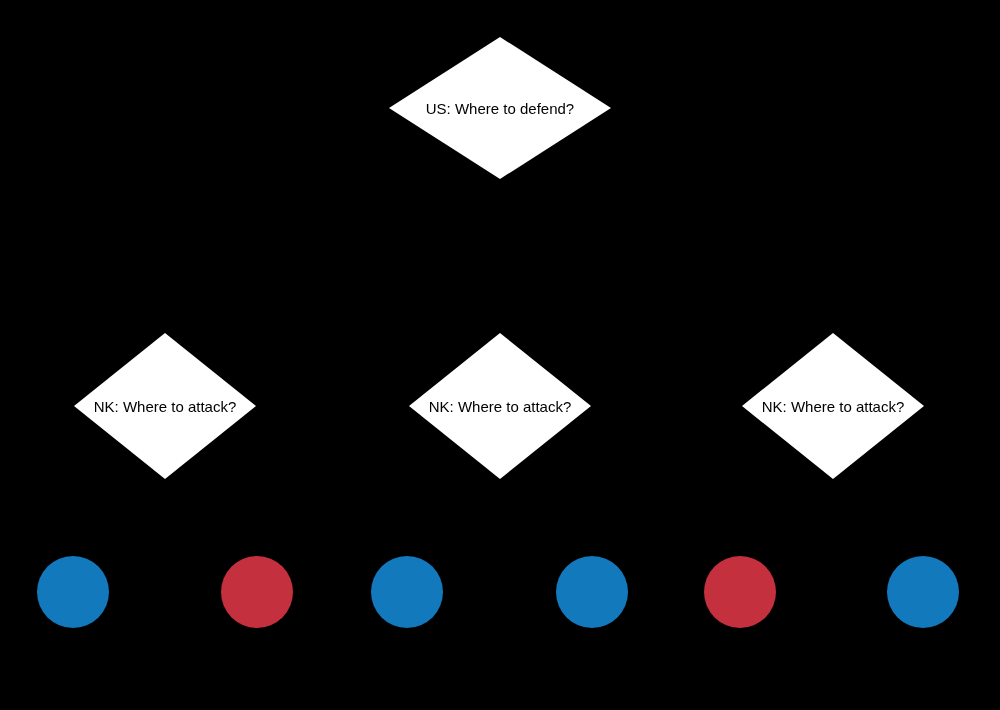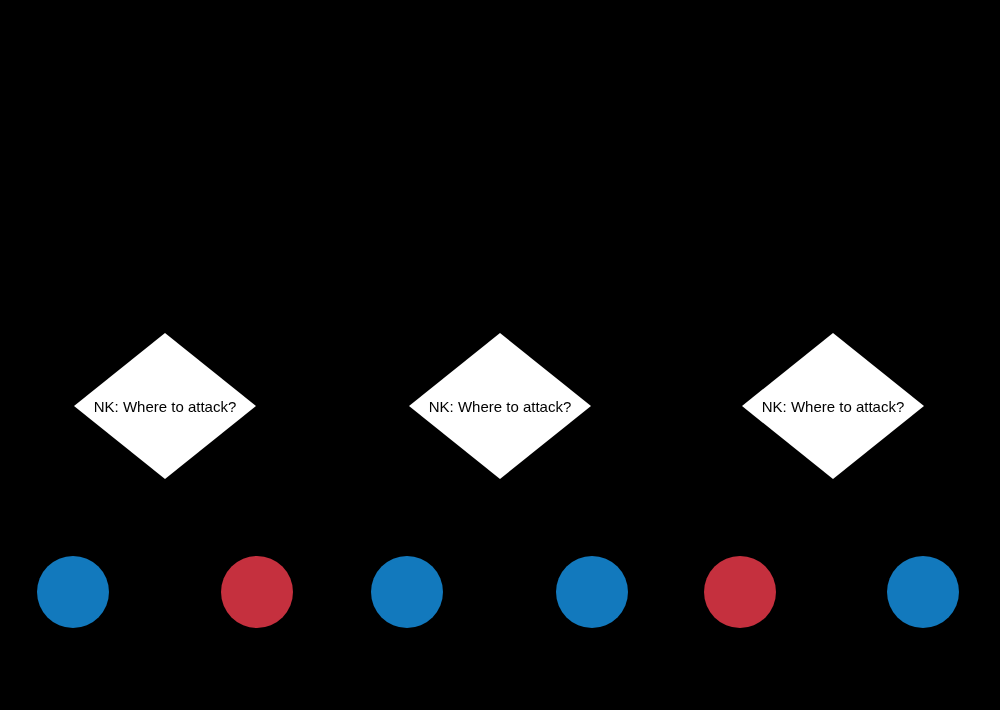--- a/index.html
+++ b/index.html
@@ -56,20 +56,23 @@
   .o-2 { left: 371px; }
   .o-3 { left: 556px; }
   .o-4 { left: 704px; }
   .o-5 { left: 887px; }
 </style>
 </head>
 <body>
 
 <div class="canvas" style="background: rgb(0, 0, 0);">
 
+  <div class="diamond root-diamond" style="background: rgb(255, 255, 255);">
+    <span class="label">US: Where to defend?</span>
+  </div>
 
   <div class="diamond nk-diamond nk-0" style="background: rgb(255, 255, 255);">
     <span class="label">NK: Where to attack?</span>
   </div>
 
   <div class="diamond nk-diamond nk-1" style="background: rgb(255, 255, 255);">
     <span class="label">NK: Where to attack?</span>
   </div>
 
   <div class="diamond nk-diamond nk-2" style="background: rgb(255, 255, 255);">

